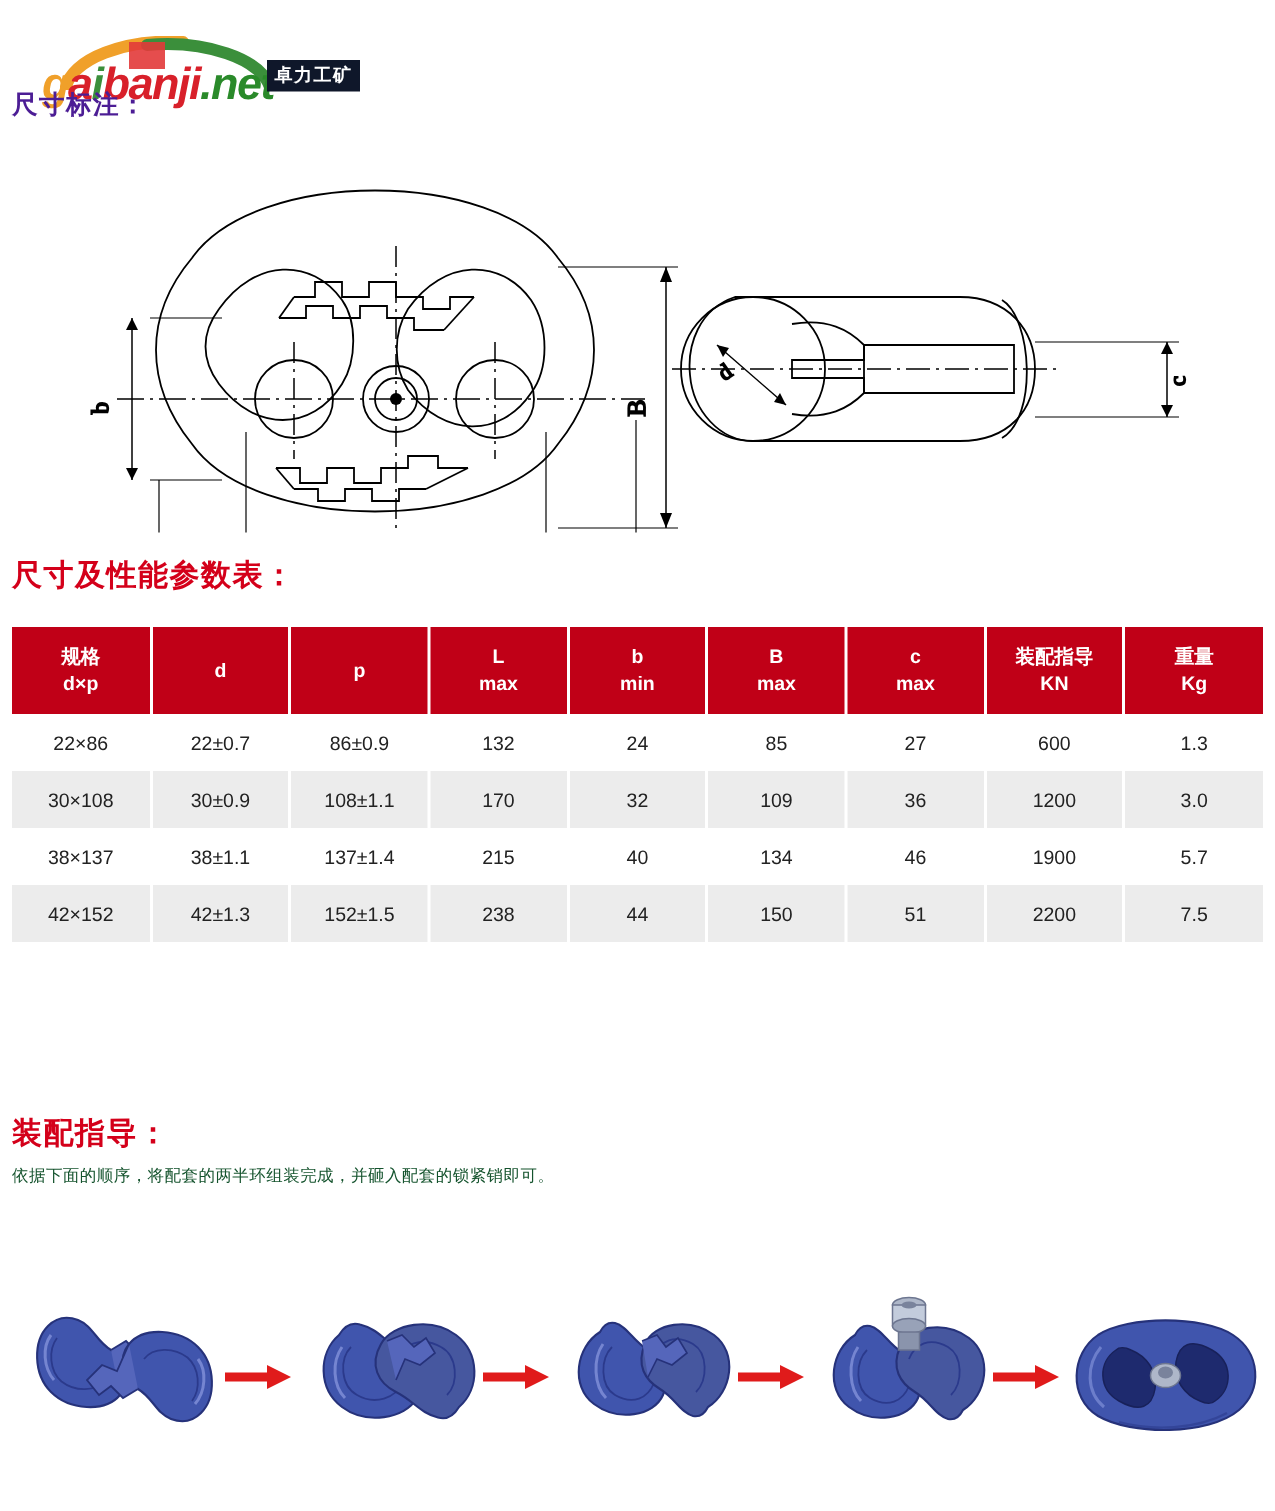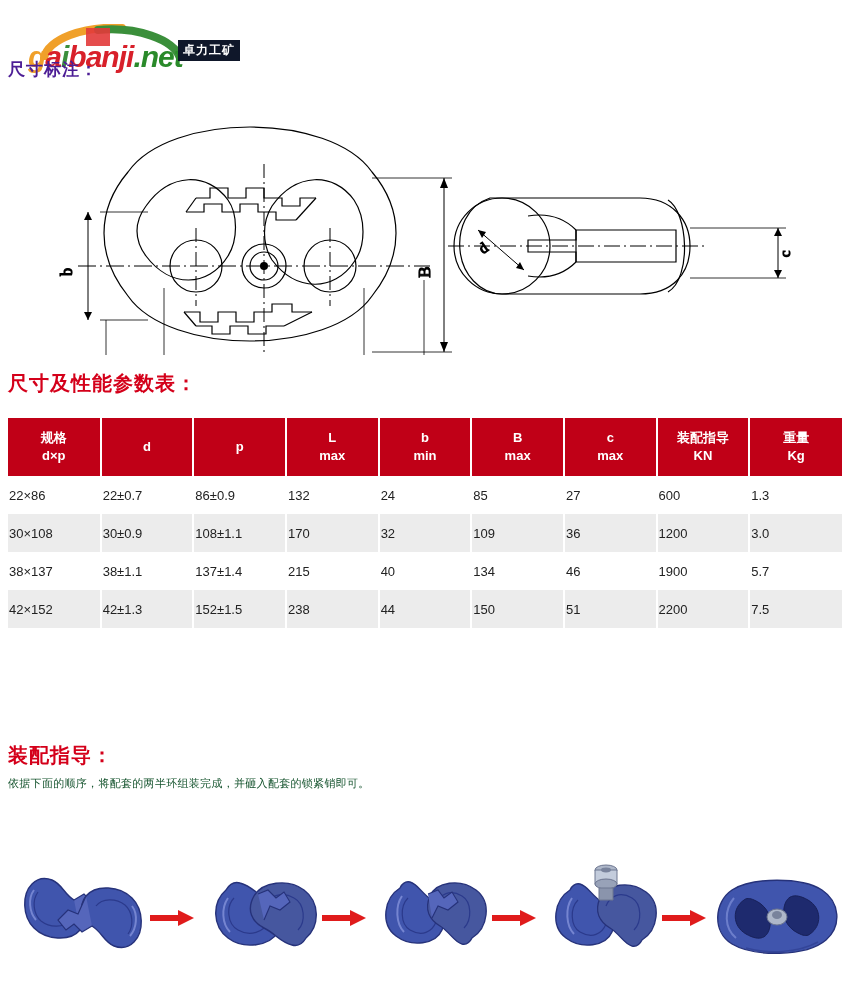--- a/index.html
+++ b/index.html
@@ -126,20 +126,21 @@
     color: #ffffff;
     font-size: 13px;
     font-weight: bold;
     height: 56px;
     border-right: 2px solid #ffffff;
     line-height: 1.35;
     vertical-align: middle;
   }
   table.spec th:last-child { border-right: none; margin-left: 22px; }
   table.spec td {
+    text-align: center;
     font-size: 13px;
     height: 36px;
     color: #222222;
     border-right: 2px solid #ffffff;
   }
   table.spec td:last-child { border-right: none; }
   table.spec tbody tr:nth-child(odd) { background: #ffffff; }
   table.spec tbody tr:nth-child(even) { background: #ececec; }
   .th-sub { font-size: 13px; font-weight: bold; display: block; }
 

